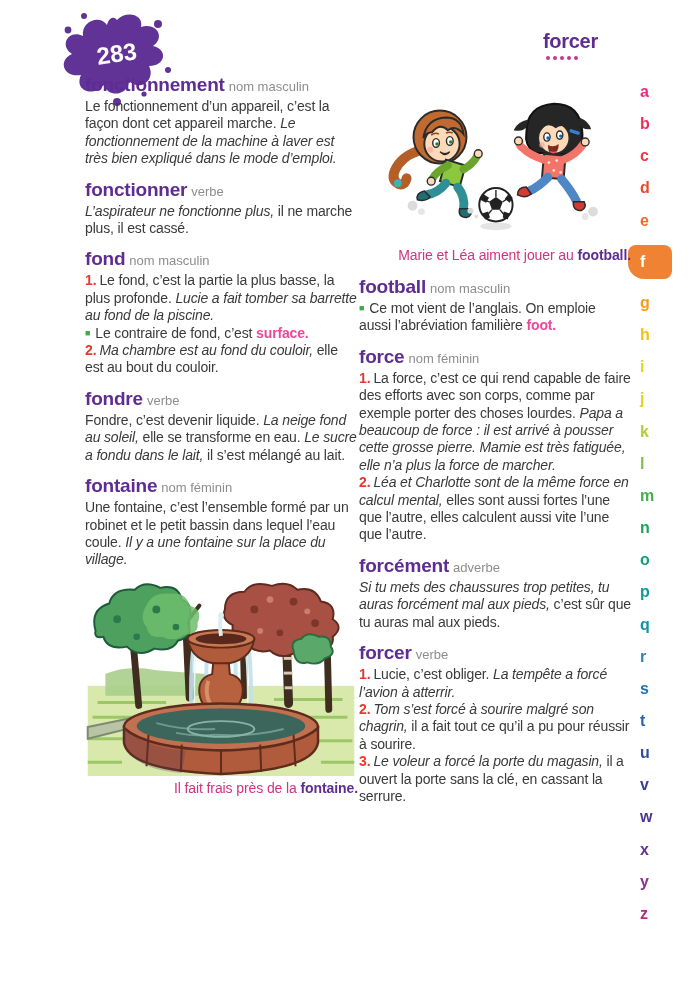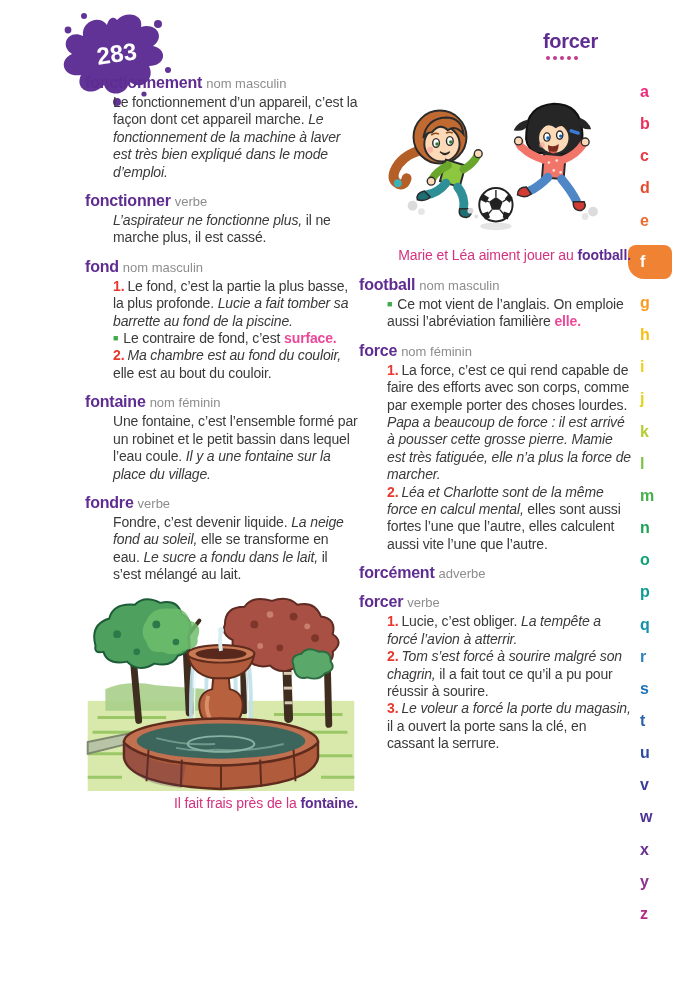--- a/index.html
+++ b/index.html
@@ -23,23 +23,23 @@
       display:flex;align-items:center;padding-left:12px;color:#fff;
       border-radius:8px 8px 8px 16px;}
 
   
   .col{position:absolute;}
   .col-left{left:85px;top:74px;width:273px;}
   .col-right{left:359px;top:84px;width:272px;}
 
   .entry{margin-bottom:11px;}
   .entry-head{margin-bottom:2px;}
-  .hw{color:#5f2c91;font-weight:bold;font-size:16px;letter-spacing:-0.2px;}
+  .hw{color:#5f2c91;font-weight:bold;font-size:19px;letter-spacing:-0.2px;}
   .pos{color:#8d8d8d;font-size:13px;margin-left:4px;}
-  .para{font-size:14px;line-height:17.4px;color:#3a3a3a;letter-spacing:-0.15px;margin-left:28px;}
+  .para{font-size:14px;line-height:17.4px;color:#3a3a3a;letter-spacing:-0.15px;}
   .seg-r{}
   .seg-i{font-style:italic;}
   .seg-hw{color:#ec4899;font-weight:bold;}
   .seg-num{color:#e8392e;font-weight:bold;margin-right:3px;}
   .seg-bul{color:#3faa4c;font-size:9px;margin-right:5px;vertical-align:2px;}
 
   .figure{margin:4px 0 2px 0;}
   .figure svg{display:block;}
   .fig-caption{font-size:14px;line-height:17px;color:#d5317f;margin:4px 0 12px 0;letter-spacing:-0.1px;text-align:right;}
   .fig-caption .seg-hw{color:#5f2c91;font-weight:bold;}
@@ -112,26 +112,26 @@
           <div class="entry-head"><span class="hw">fonctionner</span><span class="pos">verbe</span></div>
           <div class="para"><span class="seg-i">L’aspirateur ne fonctionne plus,</span><span class="seg-r"> il ne marche plus, il est cassé.</span></div>
         </div>
         <div class="entry">
           <div class="entry-head"><span class="hw">fond</span><span class="pos">nom masculin</span></div>
           <div class="para"><span class="seg-num">1.</span><span class="seg-r">Le fond, c’est la partie la plus basse, la plus profonde. </span><span class="seg-i">Lucie a fait tomber sa barrette au fond de la piscine.</span></div>
           <div class="para"><span class="seg-bul">■</span><span class="seg-r">Le contraire de fond, c’est </span><span class="seg-hw">surface.</span></div>
           <div class="para"><span class="seg-num">2.</span><span class="seg-i">Ma chambre est au fond du couloir,</span><span class="seg-r"> elle est au bout du couloir.</span></div>
         </div>
         <div class="entry">
+          <div class="entry-head"><span class="hw">fondre</span><span class="pos">verbe</span></div>
+          <div class="para"><span class="seg-r">Fondre, c’est devenir liquide. </span><span class="seg-i">La neige fond au soleil,</span><span class="seg-r"> elle se transforme en eau. </span><span class="seg-i">Le sucre a fondu dans le lait,</span><span class="seg-r"> il s’est mélangé au lait.</span></div>
+        </div>
+        <div class="entry">
           <div class="entry-head"><span class="hw">fontaine</span><span class="pos">nom féminin</span></div>
           <div class="para"><span class="seg-r">Une fontaine, c’est l’ensemble formé par un robinet et le petit bassin dans lequel l’eau coule. </span><span class="seg-i">Il y a une fontaine sur la place du village.</span></div>
-        </div>
-        <div class="entry">
-          <div class="entry-head"><span class="hw">fondre</span><span class="pos">verbe</span></div>
-          <div class="para"><span class="seg-r">Fondre, c’est devenir liquide. </span><span class="seg-i">La neige fond au soleil,</span><span class="seg-r"> elle se transforme en eau. </span><span class="seg-i">Le sucre a fondu dans le lait,</span><span class="seg-r"> il s’est mélangé au lait.</span></div>
         </div>
       </div>
 
     <div class="figure">
       <svg viewBox="0 0 272 200" width="272" height="196">
         <rect x="0" y="108" width="272" height="92" fill="#d8e9ab"></rect>
         <g stroke="#8cbf57" stroke-width="3" opacity=".8" fill="none">
           <path d="M10,125 h70"></path>
             <path d="M190,122 h70"></path>
             <path d="M5,140 h50"></path>
@@ -305,29 +305,30 @@
           <circle cx="236" cy="126" r="5" fill="#dcdcdc"></circle>
             <circle cx="228" cy="131" r="3.5" fill="#e6e6e6"></circle>
         </g>
       </svg>
       <div class="fig-caption"><span class="seg-r">Marie et Léa aiment jouer au </span><span class="seg-hw">football.</span></div>
     </div>
 
     <div id="right-entries">
         <div class="entry">
           <div class="entry-head"><span class="hw">football</span><span class="pos">nom masculin</span></div>
-          <div class="para"><span class="seg-bul">■</span><span class="seg-r">Ce mot vient de l’anglais. On emploie aussi l’abréviation familière </span><span class="seg-hw">elle.</span></div>
+          <div class="para"><span class="seg-bul">■</span><span class="seg-r">Ce mot vient de l’anglais. On emploie aussi l’abréviation familière </span><span class="seg-hw">foot.</span></div>
         </div>
         <div class="entry">
           <div class="entry-head"><span class="hw">force</span><span class="pos">nom féminin</span></div>
           <div class="para"><span class="seg-num">1.</span><span class="seg-r">La force, c’est ce qui rend capable de faire des efforts avec son corps, comme par exemple porter des choses lourdes. </span><span class="seg-i">Papa a beaucoup de force : il est arrivé à pousser cette grosse pierre. Mamie est très fatiguée, elle n’a plus la force de marcher.</span></div>
           <div class="para"><span class="seg-num">2.</span><span class="seg-i">Léa et Charlotte sont de la même force en calcul mental,</span><span class="seg-r"> elles sont aussi fortes l’une que l’autre, elles calculent aussi vite l’une que l’autre.</span></div>
         </div>
         <div class="entry">
           <div class="entry-head"><span class="hw">forcément</span><span class="pos">adverbe</span></div>
+          <div class="para"><span class="seg-i">Si tu mets des chaussures trop petites, tu auras forcément mal aux pieds,</span><span class="seg-r"> c’est sûr que tu auras mal aux pieds.</span></div>
         </div>
         <div class="entry">
           <div class="entry-head"><span class="hw">forcer</span><span class="pos">verbe</span></div>
           <div class="para"><span class="seg-num">1.</span><span class="seg-r">Lucie, c’est obliger. </span><span class="seg-i">La tempête a forcé l’avion à atterrir.</span></div>
           <div class="para"><span class="seg-num">2.</span><span class="seg-i">Tom s’est forcé à sourire malgré son chagrin,</span><span class="seg-r"> il a fait tout ce qu’il a pu pour réussir à sourire.</span></div>
           <div class="para"><span class="seg-num">3.</span><span class="seg-i">Le voleur a forcé la porte du magasin,</span><span class="seg-r"> il a ouvert la porte sans la clé, en cassant la serrure.</span></div>
         </div>
       </div>
   </div>
 

